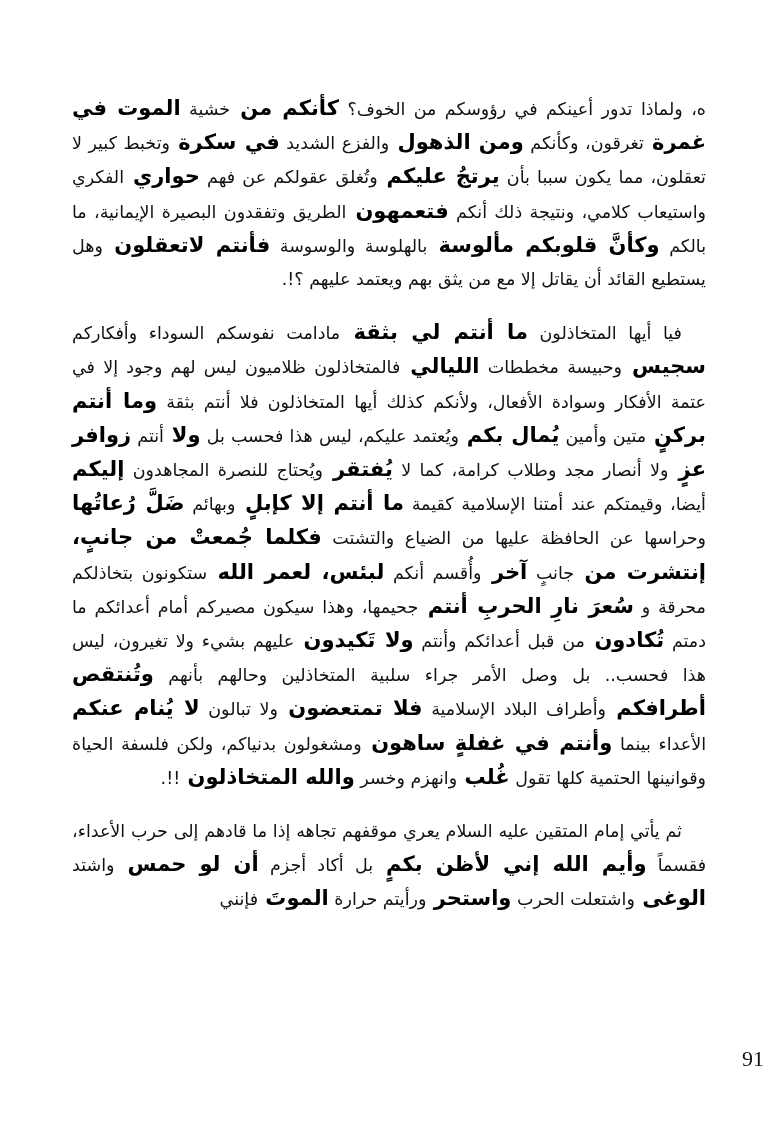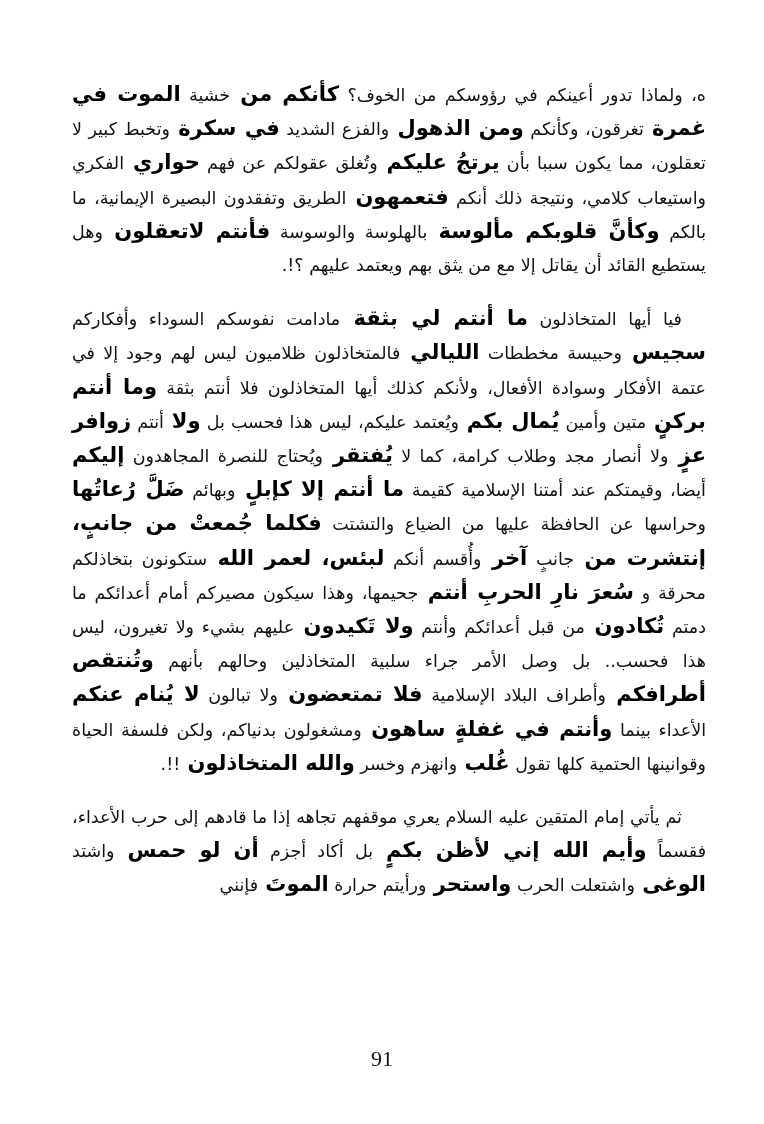--- a/index.html
+++ b/index.html
@@ -1,27 +1,27 @@
 <!DOCTYPE html>
 <html><head>
 <meta charset="utf-8">
 <style>
   html, body { margin: 0; padding: 0; background: #ffffff; }
   body { width: 764px; height: 1124px; position: relative; overflow: hidden; }
   .page {
-    position: absolute; left: 72px; top: 78px; width: 634px;
+    position: absolute; left: 72px; top: 92px; width: 634px;
     direction: rtl; text-align: justify; text-align-last: right;
     font-family: "DejaVu Sans", sans-serif; font-size: 17.5px; line-height: 33.2px;
     color: #111111;
   }
   .para { margin: 0 0 20px 0; }
   .para.indent { text-indent: 24px; }
   .b { font-weight: bold; font-size: 21px; color: #000000; }
   .page-number {
-    position: absolute; left: 0; width: 764px; top: 1046px; text-align: center;
+    position: absolute; left: 0; width: 764px; top: 1046px; text-align: right;
     font-family: "Liberation Serif", serif; font-size: 22px; color: #111111;
   }
 </style>
 </head>
 <body>
 
 <div class="page" id="doc">
     <p class="para"><span>ه، ولماذا تدور أعينكم في رؤوسكم من الخوف؟ </span><span class="b">كأنكم من </span><span>خشية </span><span class="b">الموت في غمرة </span><span>تغرقون، وكأنكم </span><span class="b">ومن الذهول </span><span>والفزع الشديد </span><span class="b">في سكرة </span><span>وتخبط كبير لا تعقلون، مما يكون سببا بأن </span><span class="b">يرتجُ عليكم </span><span>وتُغلق عقولكم عن فهم </span><span class="b">حواري </span><span>الفكري واستيعاب كلامي، ونتيجة ذلك أنكم </span><span class="b">فتعمهون </span><span>الطريق وتفقدون البصيرة الإيمانية، ما بالكم </span><span class="b">وكأنَّ قلوبكم مألوسة </span><span>بالهلوسة والوسوسة </span><span class="b">فأنتم لاتعقلون </span><span>وهل يستطيع القائد أن يقاتل إلا مع من يثق بهم ويعتمد عليهم ؟!.</span></p>
     <p class="para indent"><span>فيا أيها المتخاذلون </span><span class="b">ما أنتم لي بثقة </span><span>مادامت نفوسكم السوداء وأفكاركم </span><span class="b">سجيس </span><span>وحبيسة مخططات </span><span class="b">الليالي </span><span>فالمتخاذلون ظلاميون ليس لهم وجود إلا في عتمة الأفكار وسوادة الأفعال، ولأنكم كذلك أيها المتخاذلون فلا أنتم بثقة </span><span class="b">وما أنتم بركنٍ </span><span>متين وأمين </span><span class="b">يُمال بكم </span><span>ويُعتمد عليكم، ليس هذا فحسب بل </span><span class="b">ولا </span><span>أنتم </span><span class="b">زوافر عزٍ </span><span>ولا أنصار مجد وطلاب كرامة، كما لا </span><span class="b">يُفتقر </span><span>ويُحتاج للنصرة المجاهدون </span><span class="b">إليكم </span><span>أيضا، وقيمتكم عند أمتنا الإسلامية كقيمة </span><span class="b">ما أنتم إلا كإبلٍ </span><span>وبهائم </span><span class="b">ضَلَّ رُعاتُها </span><span>وحراسها عن الحافظة عليها من الضياع والتشتت </span><span class="b">فكلما جُمعتْ من جانبٍ، إنتشرت من </span><span>جانبٍ </span><span class="b">آخر </span><span>وأُقسم أنكم </span><span class="b">لبئس، لعمر الله </span><span>ستكونون بتخاذلكم محرقة و </span><span class="b">سُعرَ نارِ الحربِ أنتم </span><span>جحيمها، وهذا سيكون مصيركم أمام أعدائكم ما دمتم </span><span class="b">تُكادون </span><span>من قبل أعدائكم وأنتم </span><span class="b">ولا تَكيدون </span><span>عليهم بشيء ولا تغيرون، ليس هذا فحسب.. بل وصل الأمر جراء سلبية المتخاذلين وحالهم بأنهم </span><span class="b">وتُنتقص أطرافكم </span><span>وأطراف البلاد الإسلامية </span><span class="b">فلا تمتعضون </span><span>ولا تبالون </span><span class="b">لا يُنام عنكم </span><span>الأعداء بينما </span><span class="b">وأنتم في غفلةٍ ساهون </span><span>ومشغولون بدنياكم، ولكن فلسفة الحياة وقوانينها الحتمية كلها تقول </span><span class="b">غُلب </span><span>وانهزم وخسر </span><span class="b">والله المتخاذلون </span><span>!!.</span></p>
     <p class="para indent"><span>ثم يأتي إمام المتقين عليه السلام يعري موقفهم تجاهه إذا ما قادهم إلى حرب الأعداء، فقسماً </span><span class="b">وأيم الله إني لأظن بكمٍ </span><span>بل أكاد أجزم </span><span class="b">أن لو حمس </span><span>واشتد </span><span class="b">الوغى </span><span>واشتعلت الحرب </span><span class="b">واستحر </span><span>ورأيتم حرارة </span><span class="b">الموتَ </span><span>فإنني</span></p>

